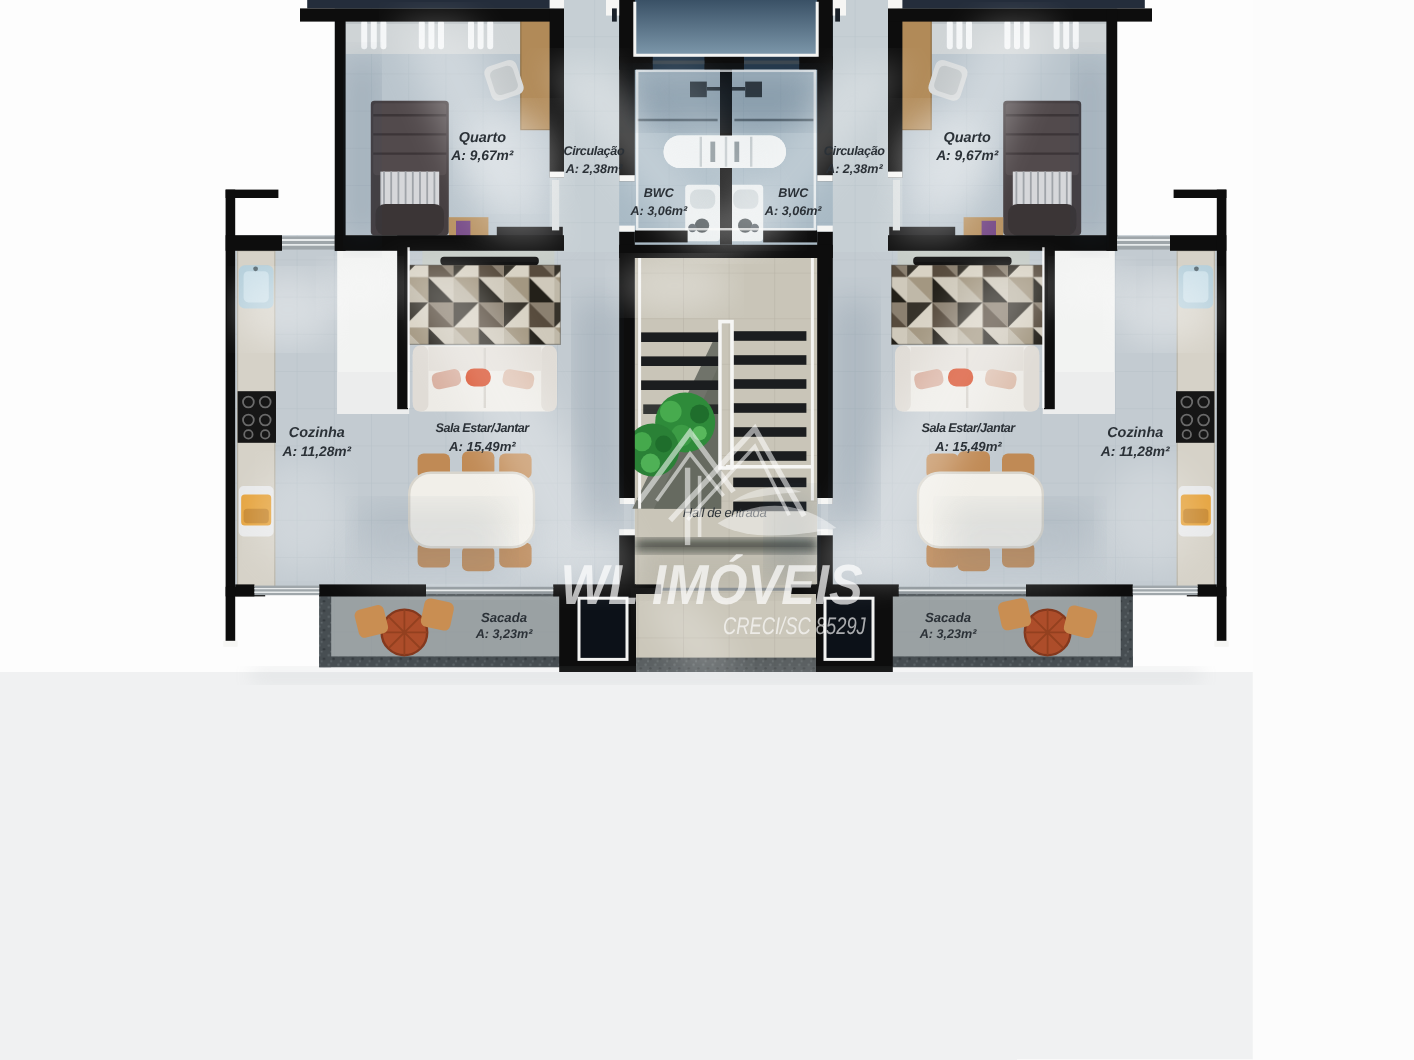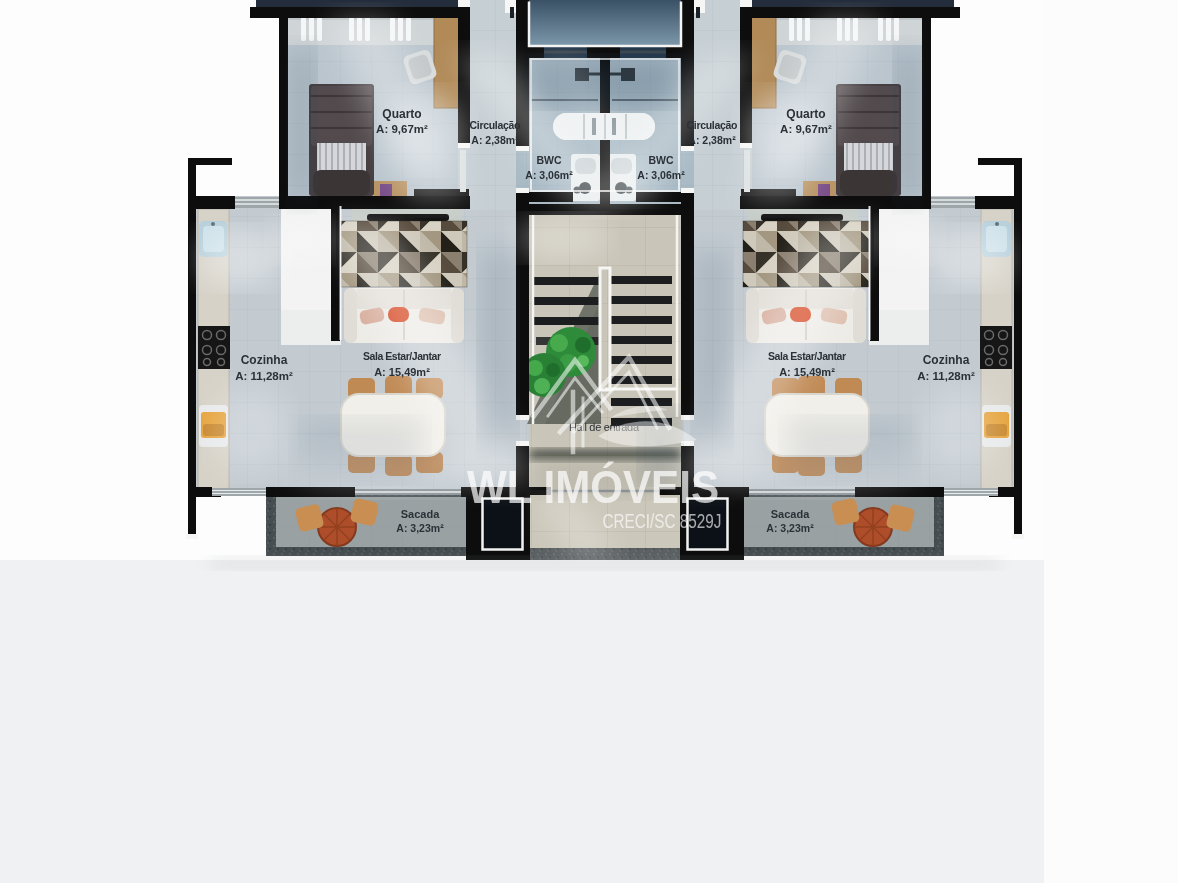--- a/index.html
+++ b/index.html
@@ -1,16 +1,16 @@
 <!DOCTYPE html>
 <html><head>
 <meta charset="utf-8">
 <style>
   html,body{margin:0;padding:0;background:#fcfcfc;font-family:"Liberation Sans",sans-serif;}
-  #stage{position:relative;width:1044px;height:883px;overflow:hidden;}
+  #stage{position:relative;width:1044px;height:883px;overflow:hidden;font-style:italic;}
   svg{display:block;}
 </style>
 </head>
 <body>
 <div id="stage">
 <svg width="1178" height="883" viewBox="0 0 1178 883">
 <defs>
   <linearGradient id="elevg" x1="0" y1="0" x2="0" y2="1">
     <stop offset="0" stop-color="#3a5166"></stop>
     <stop offset="1" stop-color="#7e99ac"></stop>

